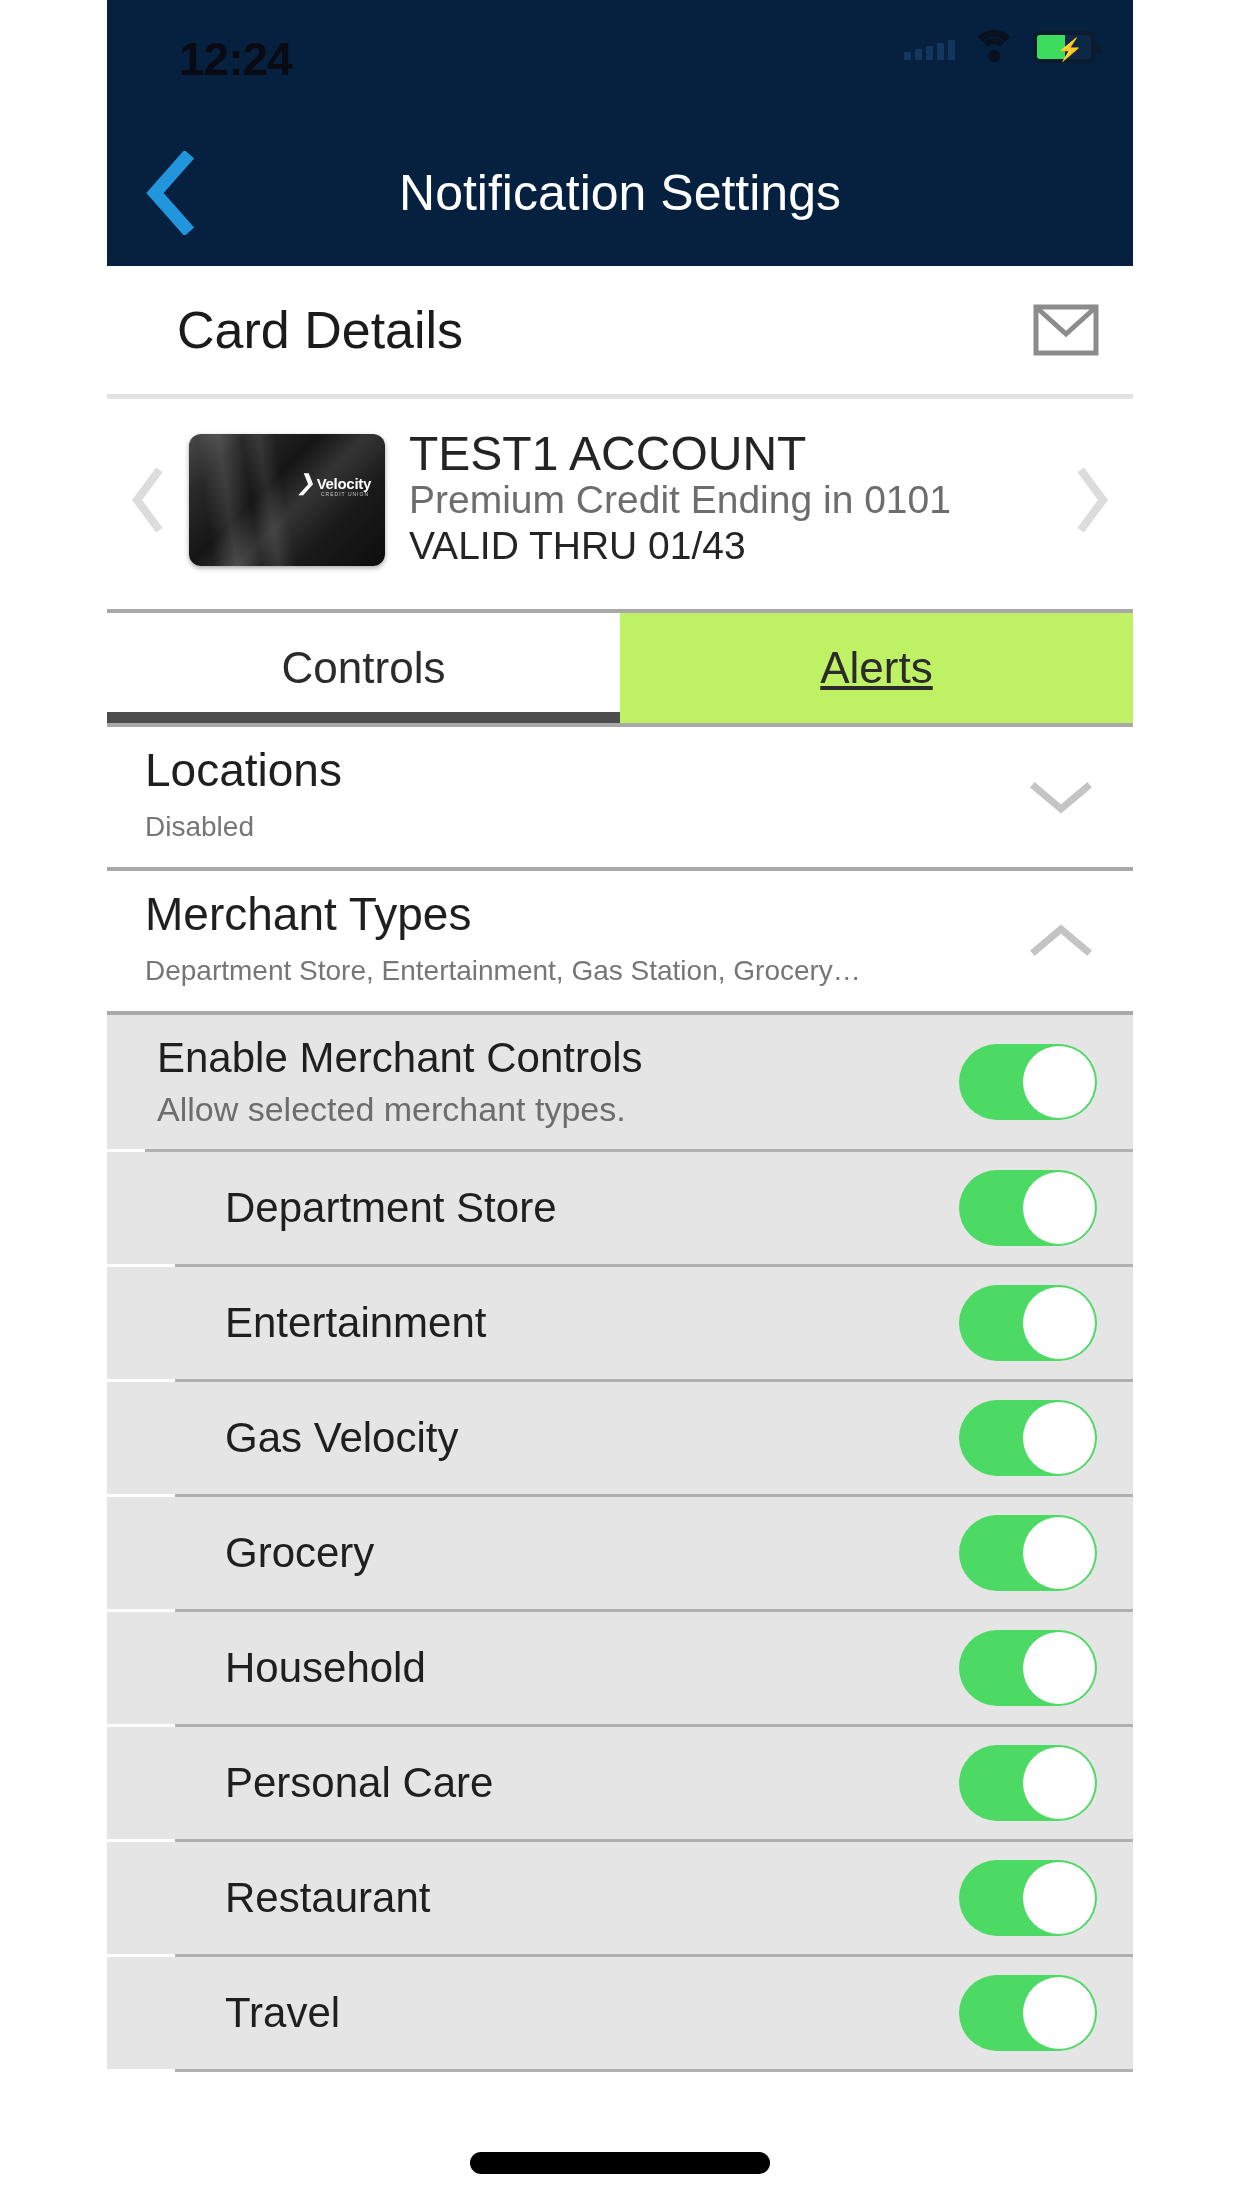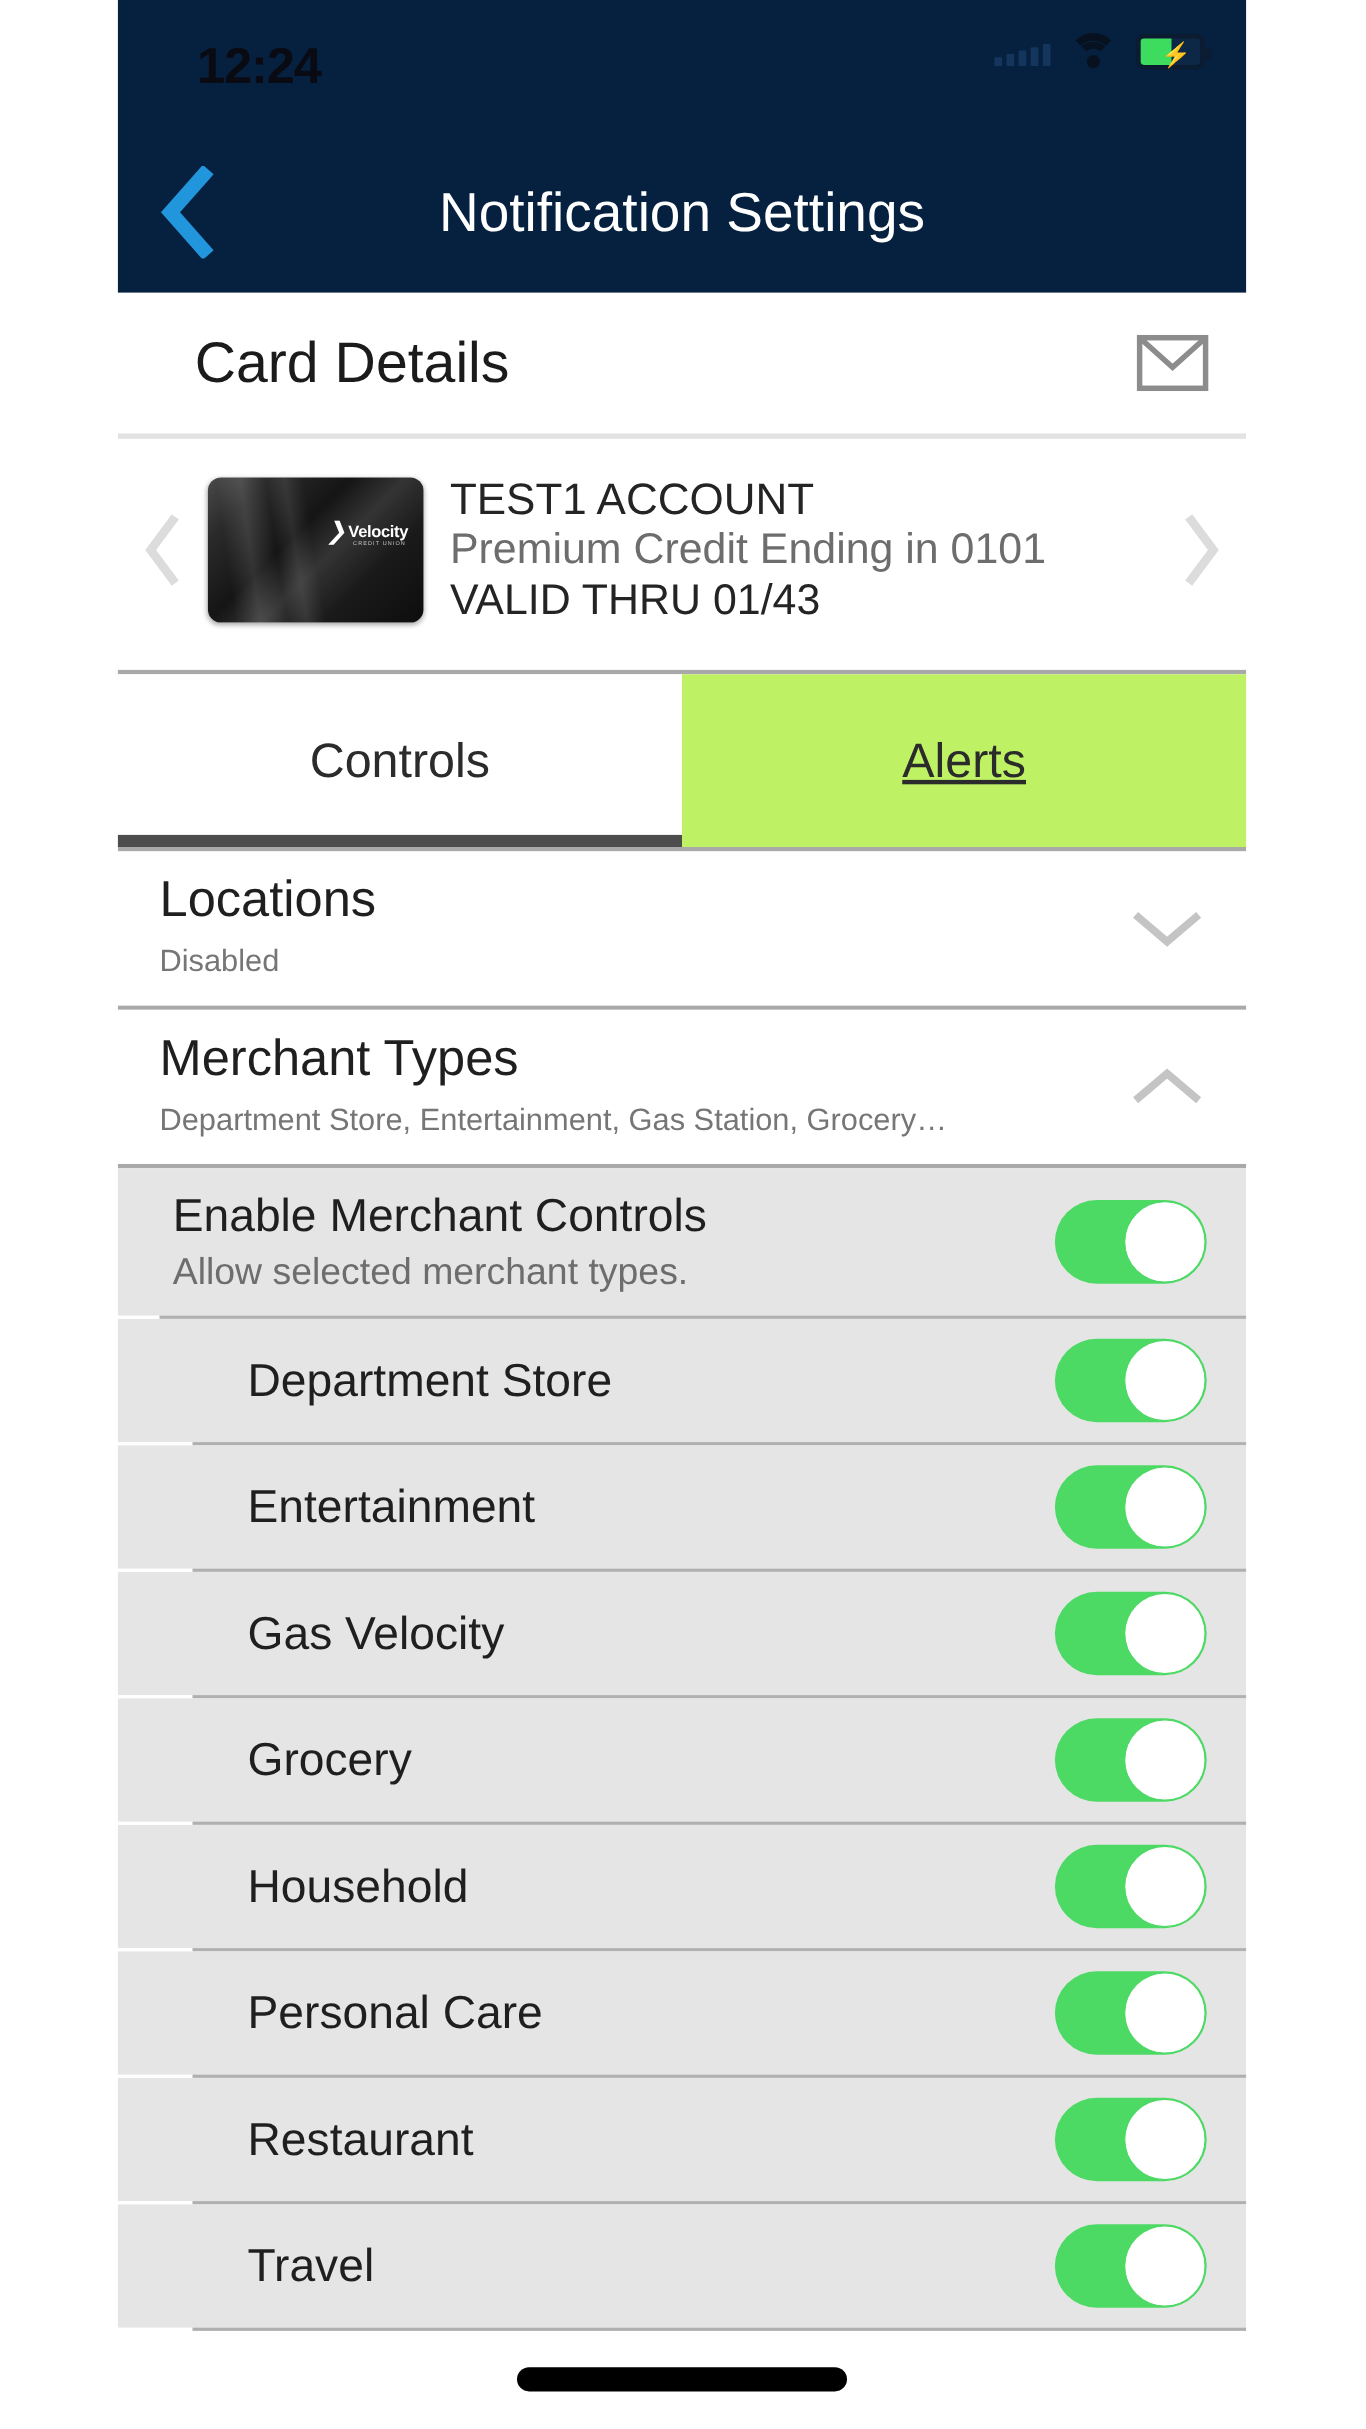--- a/index.html
+++ b/index.html
@@ -170,26 +170,26 @@
     font-family: "Liberation Serif", serif; font-style: italic;
   }
   .card-logo .lname {
     color: #fff; font-size: 15px; font-weight: bold; letter-spacing: -.3px;
   }
   .card-logo .lsub {
     position: absolute; right: 2px; top: 17px;
     color: #c9c9c9; font-size: 5px; letter-spacing: 1px;
   }
   .card-info { flex: 1; padding-left: 24px; padding-right: 10px; }
-  .card-acct { font-size: 40px; color: #242424; line-height: 48px; }
+  .card-acct { font-size: 48px; color: #242424; line-height: 48px; }
   .card-desc { font-size: 39px; color: #6d6d6d; line-height: 44px; }
   .card-valid { font-size: 39px; color: #242424; line-height: 48px; }
 
   
-  .tabs { display: flex; height: 157px; }
+  .tabs { display: flex; height: 110px; }
   .tab {
     flex: 1;
     display: flex; align-items: center; justify-content: center;
     font-size: 44px;
     color: #2b2b2b;
     background: #ffffff;
     cursor: pointer;
     position: relative;
   }
   .tab.inactive { background: #bef264; text-decoration: underline; }

